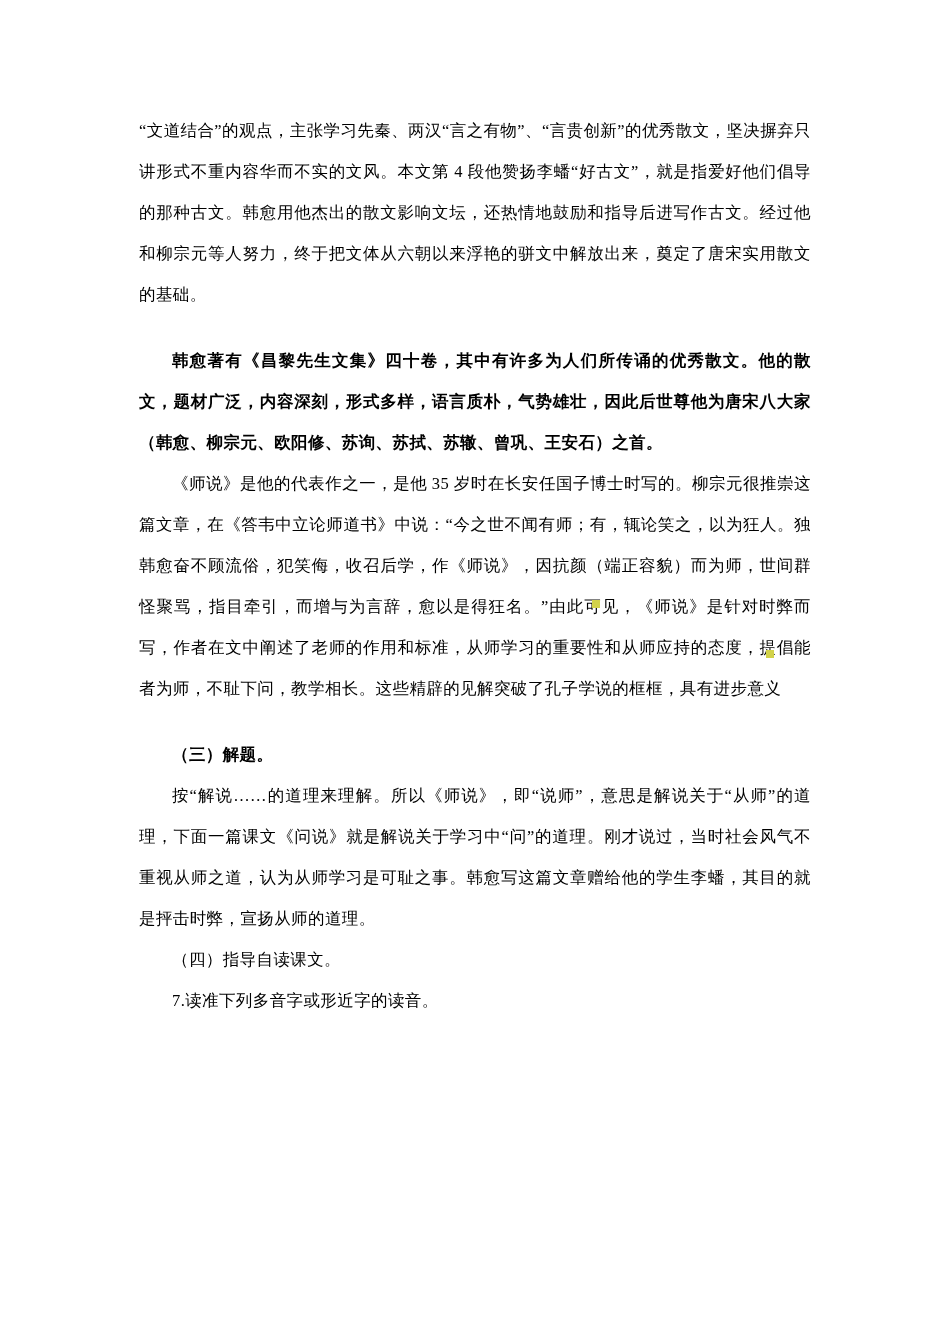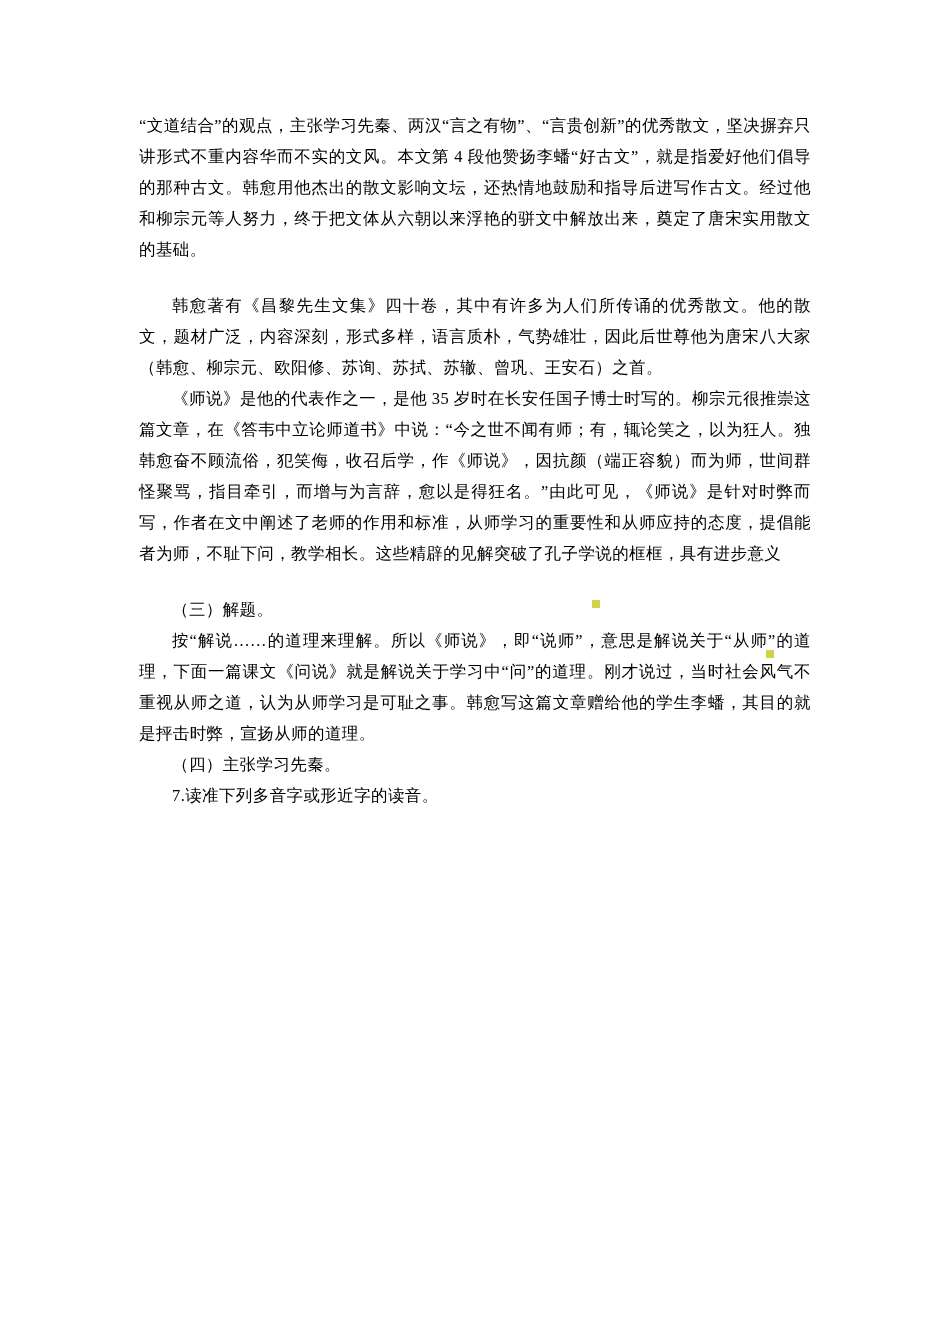--- a/index.html
+++ b/index.html
@@ -14,40 +14,40 @@
   }
   .page {
     position: absolute;
     inset: 0;
     padding: 110px 139px 0 139px;
     box-sizing: border-box;
   }
   .para {
     margin: 0;
     font-size: 16.5px;
-    line-height: 31px;
+    line-height: 41px;
     text-align: justify;
     letter-spacing: 0.4px;
     word-break: break-all;
   }
   .indent { text-indent: 2em; }
-  .gap-before { margin-top: 25px; }
+  .gap-before { margin-top: 25px; font-weight: bold; }
   .mark {
     position: absolute;
     width: 8px;
     height: 8px;
   }
 </style>
 </head>
 <body>
 
 <div class="page">
   <p class="para">“文道结合”的观点，主张学习先秦、两汉“言之有物”、“言贵创新”的优秀散文，坚决摒弃只讲形式不重内容华而不实的文风。本文第 4 段他赞扬李蟠“好古文”，就是指爱好他们倡导的那种古文。韩愈用他杰出的散文影响文坛，还热情地鼓励和指导后进写作古文。经过他和柳宗元等人努力，终于把文体从六朝以来浮艳的骈文中解放出来，奠定了唐宋实用散文的基础。</p>
   <p class="para indent gap-before">韩愈著有《昌黎先生文集》四十卷，其中有许多为人们所传诵的优秀散文。他的散文，题材广泛，内容深刻，形式多样，语言质朴，气势雄壮，因此后世尊他为唐宋八大家（韩愈、柳宗元、欧阳修、苏询、苏拭、苏辙、曾巩、王安石）之首。</p>
   <p class="para indent">《师说》是他的代表作之一，是他 35 岁时在长安任国子博士时写的。柳宗元很推崇这篇文章，在《答韦中立论师道书》中说：“今之世不闻有师；有，辄论笑之，以为狂人。独韩愈奋不顾流俗，犯笑侮，收召后学，作《师说》，因抗颜（端正容貌）而为师，世间群怪聚骂，指目牵引，而增与为言辞，愈以是得狂名。”由此可见，《师说》是针对时弊而写，作者在文中阐述了老师的作用和标准，从师学习的重要性和从师应持的态度，提倡能者为师，不耻下问，教学相长。这些精辟的见解突破了孔子学说的框框，具有进步意义</p>
   <p class="para indent gap-before">（三）解题。</p>
   <p class="para indent">按“解说……的道理来理解。所以《师说》，即“说师”，意思是解说关于“从师”的道理，下面一篇课文《问说》就是解说关于学习中“问”的道理。刚才说过，当时社会风气不重视从师之道，认为从师学习是可耻之事。韩愈写这篇文章赠给他的学生李蟠，其目的就是抨击时弊，宣扬从师的道理。</p>
-  <p class="para indent">（四）主张学习先秦。</p>
+  <p class="para indent">（四）指导自读课文。</p>
   <p class="para indent">7.读准下列多音字或形近字的读音。</p>
 </div>
 
 <div class="mark" style="left: 592px; top: 600px; background: rgb(210, 210, 74);"></div>
 <div class="mark" style="left: 766px; top: 650px; background: rgb(210, 210, 74);"></div>
 
 </body></html>

